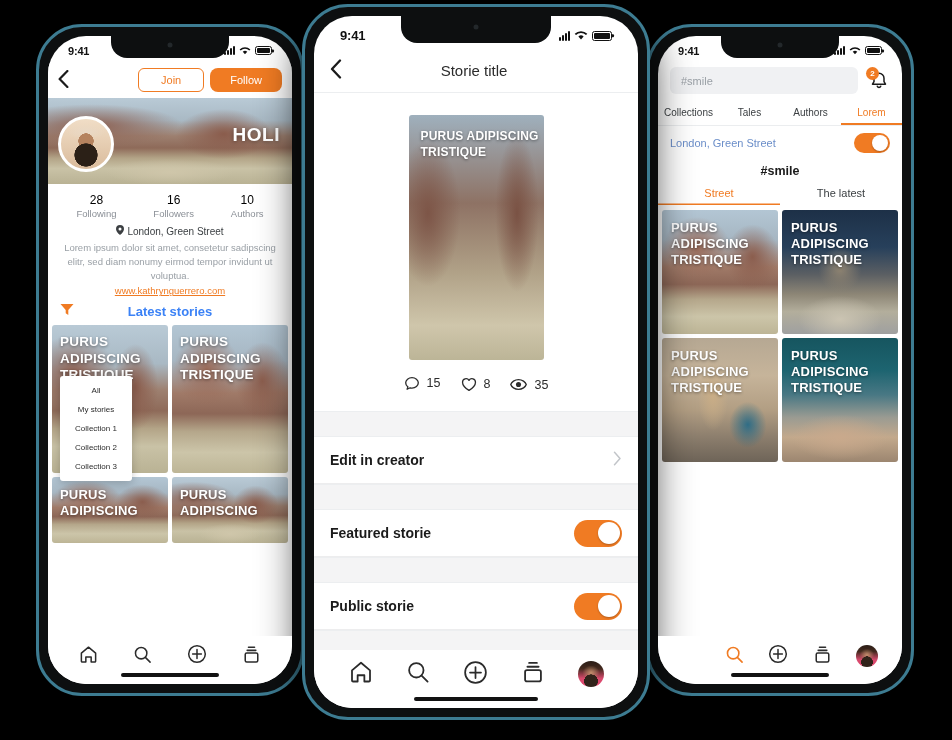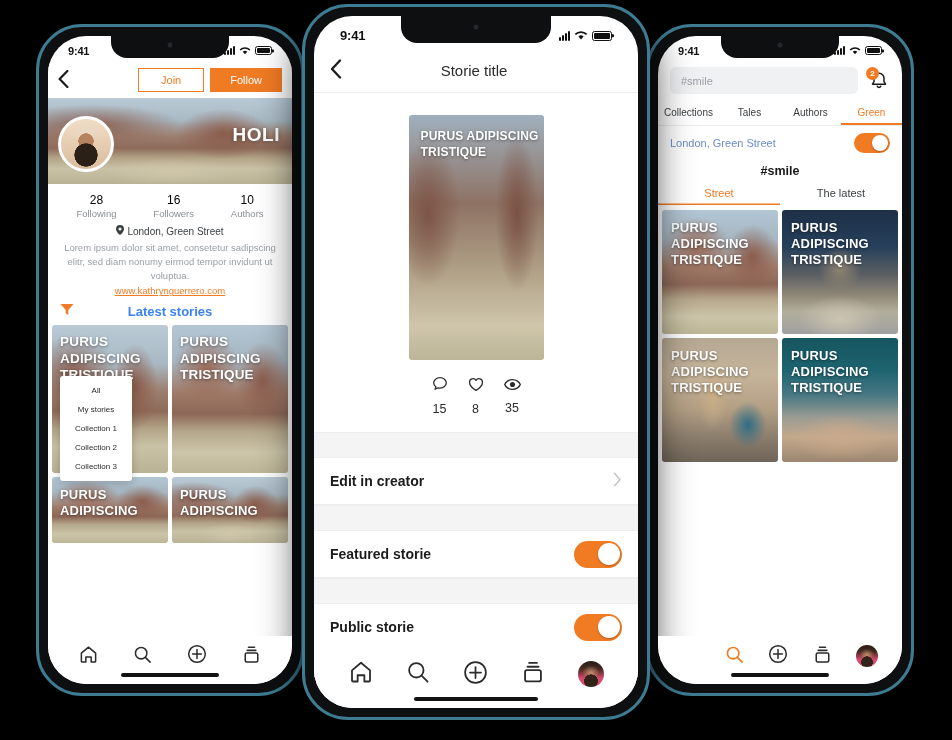--- a/index.html
+++ b/index.html
@@ -116,24 +116,24 @@
   #phone-left { left: 36px; top: 24px; width: 268px; height: 672px; }
   #phone-left .notch { width: 118px; height: 22px; }
   #phone-left .statusbar { height:26px; padding:3px 20px 0; font-size:11px; }
   #phone-left .home-indicator { width: 98px; }
 
   .l-header { display:flex; align-items:center; height:36px; padding:0 10px; gap:8px; background:#fff; }
   .l-back { font-size:19px; font-weight:700; color:#1b1b1b; line-height:1; width:20px; }
   .l-hdr-btns { margin-left:auto; display:flex; gap:6px; align-items:center; }
   .btn-join {
     border:1px solid #F07B23; color:#F07B23; background:#fff;
-    border-radius:0; font-size:11px; padding:5px 22px; font-weight:500;
+    border-radius:6px; font-size:11px; padding:5px 22px; font-weight:500;
   }
   .btn-follow {
-    background:#F07B23; color:#fff; border-radius:0;
+    background:#F07B23; color:#fff; border-radius:8px;
     font-size:11px; padding:6px 20px; font-weight:500; white-space:nowrap;
   }
   .l-hero { position:relative; height:86px; }
   .l-hero .hero-word {
     position:absolute; right:12px; top:26px; color:#fff;
     font-weight:700; font-size:19px; letter-spacing:.5px;
     text-shadow:0 1px 4px rgba(0,0,0,.4);
   }
   .l-avatar {
     position:absolute; left:10px; top:18px; width:56px; height:56px;
@@ -173,21 +173,21 @@
   #phone-center .notch { width: 150px; height: 27px; }
   #phone-center .statusbar { height:33px; padding:6px 26px 0; font-size:13px; }
   #phone-center .home-indicator { width:124px; }
   .c-header { display:flex; align-items:center; height:44px; padding:0 16px; border-bottom:1px solid #eceef0; }
   .c-back { font-size:22px; font-weight:700; color:#1b1b1b; line-height:1; }
   .c-title { flex:1; text-align:center; font-size:15px; color:#2b2b2b; margin-left:-16px; }
   .c-photo-wrap { display:flex; justify-content:center; padding:22px 0 0; }
   .c-photo { position:relative; width:135px; height:245px; border-radius:3px; overflow:hidden; }
   .c-photo .card-title { left:12px; top:13px; font-size:12px; line-height:1.35; }
   .c-stats { display:flex; justify-content:center; align-items:center; gap:20px; padding:16px 0 16px; }
-  .c-stat { display:flex; align-items:center; gap:7px; font-size:12.5px; color:#2b2b2b;flex-direction:column; }
+  .c-stat { display:flex; align-items:flex-start; gap:7px; font-size:12.5px; color:#2b2b2b; }
   .c-gap { height:26px; background:#f4f4f5; border-top:1px solid #eceef0; border-bottom:1px solid #eceef0; }
   .c-row { display:flex; align-items:center; justify-content:space-between;
     padding:0 16px; height:47px; background:#fff; border-bottom:1px solid #ededee; }
   .c-row .lab { font-size:14px; color:#1b1b1b; font-weight:700; }
   .c-nav { position:absolute; bottom:0; left:0; right:0; height:58px; background:#fff;
     display:flex; align-items:center; justify-content:space-around; padding:0 18px 10px; z-index:30; }
   .c-avatar { width:26px; height:26px; border-radius:50%; overflow:hidden;
     background:
       radial-gradient(circle at 50% 78%, #31231a 0%, #31231a 28%, rgba(49,35,26,0) 29%),
       radial-gradient(ellipse 46% 40% at 50% 46%, #c08f6c 0%, rgba(192,143,108,0) 72%),
@@ -402,21 +402,21 @@
                 <path d="M9.3 16.3a1.8 1.8 0 0 0 3.4 0" fill="none" stroke="#1b1b1b" stroke-width="1.5" stroke-linecap="round"></path>
               </svg>
           </span>
         </div>
       </div>
 
       <div class="r-tabs">
         <div class="r-tab">Collections</div>
         <div class="r-tab">Tales</div>
         <div class="r-tab">Authors</div>
-        <div class="r-tab active">Green</div>
+        <div class="r-tab active">Lorem</div>
       </div>
 
       <div class="r-locrow">
         <span class="r-loc">London, Green Street</span>
         <span class="toggle" style="width:36px;height:20px">
           <span class="knob" style="width:16px;height:16px"></span>
         </span>
       </div>
 
       <div class="r-hash">#smile</div>

